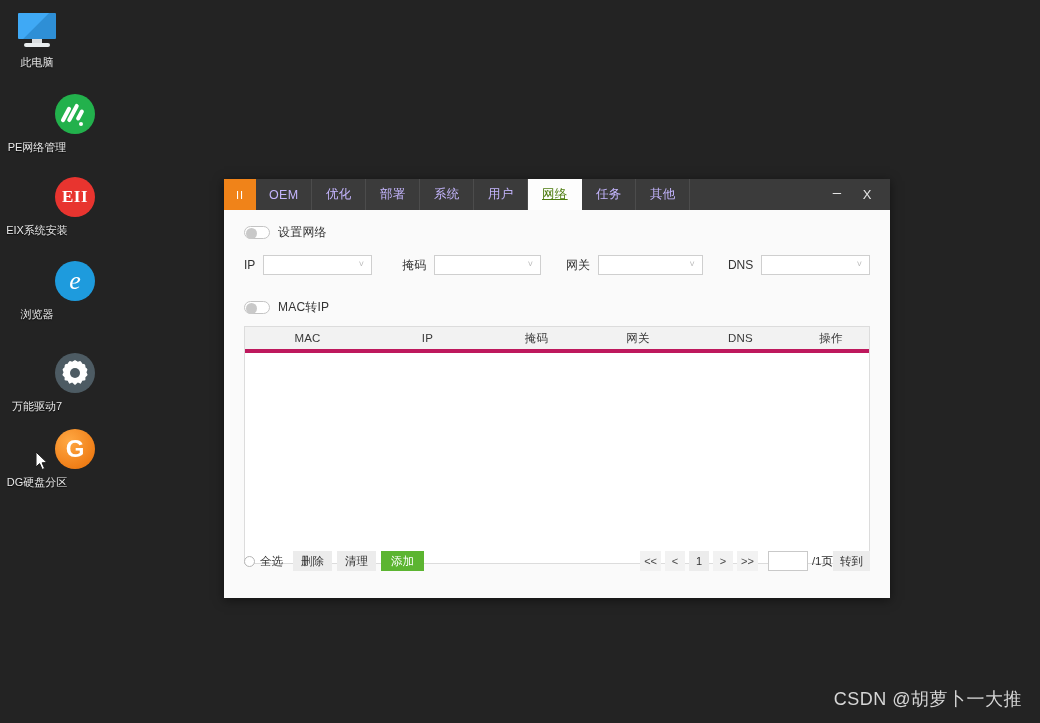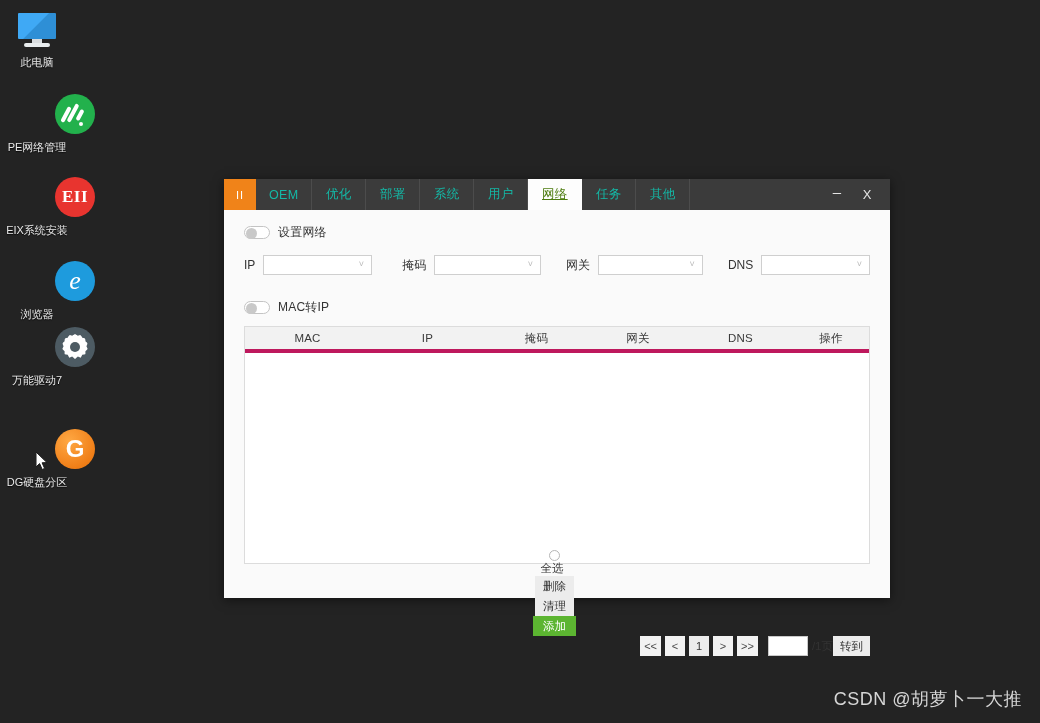--- a/index.html
+++ b/index.html
@@ -150,21 +150,21 @@
     display: flex;
     align-items: stretch;
     position: relative;
   }
   .tab {
     min-width: 54px;
     padding: 0 13px;
     display: flex;
     align-items: center;
     justify-content: center;
-    color: #14b8a6;
+    color: #c4b5fd;
     font-size: 12.5px;
     border-right: 1px solid #4c4c4c;
     cursor: default;
     user-select: none;
     letter-spacing: .3px;
   }
   .tab.pause {
     background: #f08319;
     color: #fff;
     min-width: 32px;
@@ -318,21 +318,20 @@
 
   
   #footer {
     position: absolute;
     left: 20px;
     right: 20px;
     bottom: 26px;
     height: 22px;
     display: flex;
     align-items: center;
-    flex-direction: column;
   }
   .chk {
     width: 11px; height: 11px;
     border: 1px solid #b6b6b6;
     border-radius: 50%;
     background: #fff;
     margin-right: 5px;
     cursor: pointer;
     flex: none;
   }
@@ -450,21 +449,21 @@
 
   <div class="desktop-icon" style="top:260px">
     <div class="glyph">
       <div class="ic-circle ic-blue">
           <span>e</span>
         </div>
     </div>
     <div class="label">浏览器</div>
   </div>
 
-  <div class="desktop-icon" style="top:326px">
+  <div class="desktop-icon" style="top:352px">
     <div class="glyph">
       <div class="ic-circle ic-gray">
         <div class="gear">
             <div class="ring"></div>
             <div class="hole"></div>
           </div>
       </div>
     </div>
     <div class="label">万能驱动7</div>
   </div>

